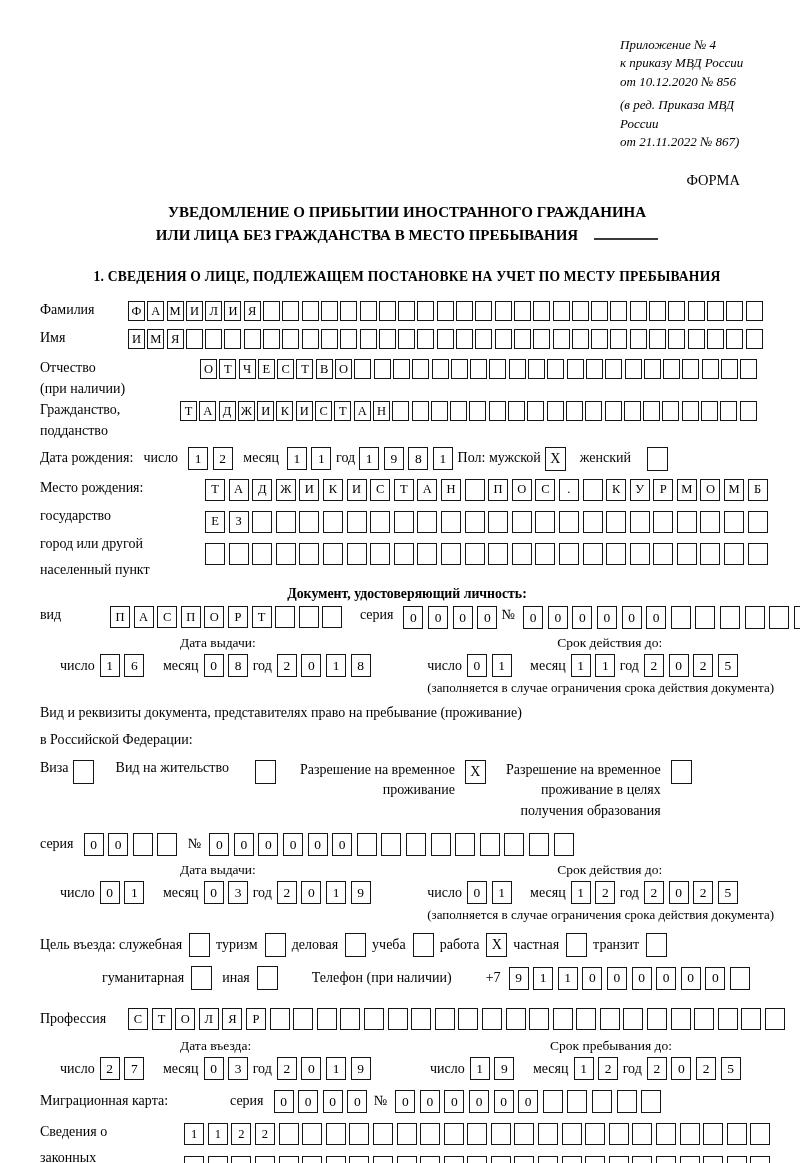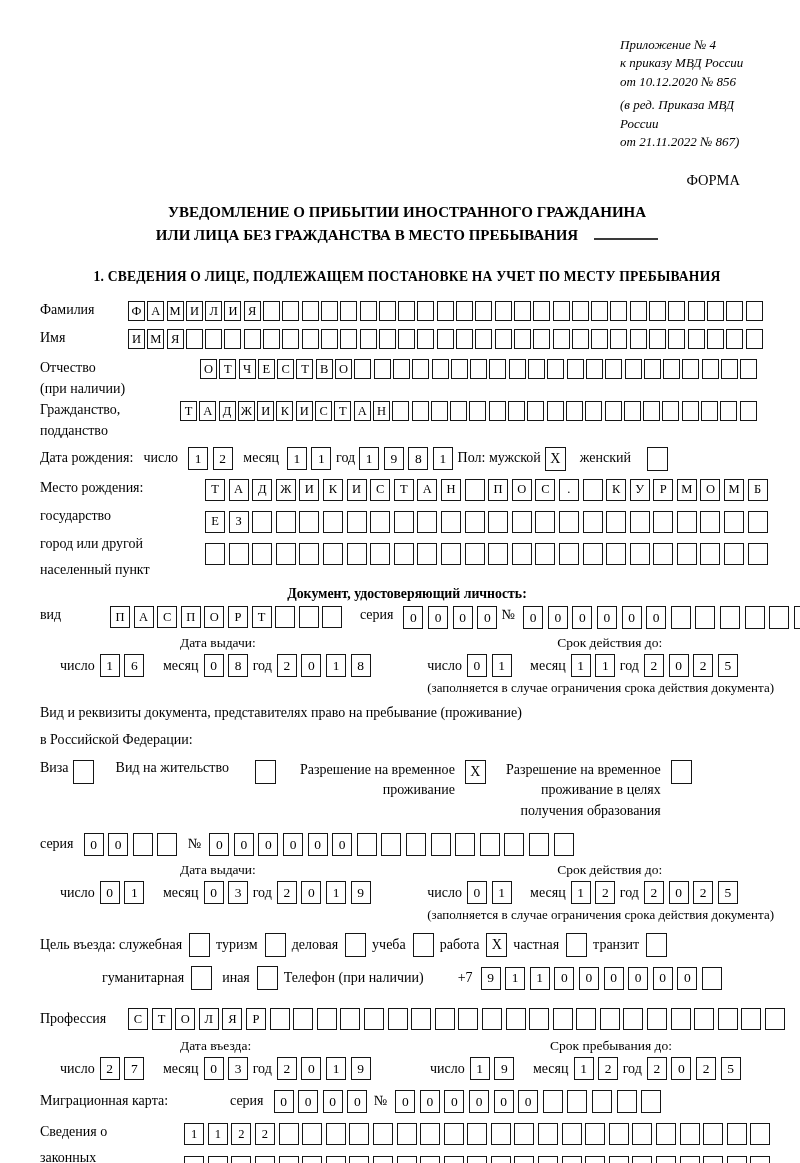--- a/index.html
+++ b/index.html
@@ -570,21 +570,21 @@
 
   <div class="prow" style="margin-top:9px; margin-left:62px">
     <span>гуманитарная</span>
     <span class="cells chk">
         <span class="cell"></span>
       </span>
     <span style="margin-left:4px">иная</span>
     <span class="cells chk">
         <span class="cell"></span>
       </span>
-    <span style="">Телефон (при наличии)</span>
+    <span style="margin-left:28px">Телефон (при наличии)</span>
     <span style="margin-left:34px; margin-right:8px">+7</span>
     <span class="cells cd">
         <span class="cell">9</span>
         <span class="cell">1</span>
         <span class="cell">1</span>
         <span class="cell">0</span>
         <span class="cell">0</span>
         <span class="cell">0</span>
         <span class="cell">0</span>
         <span class="cell">0</span>

